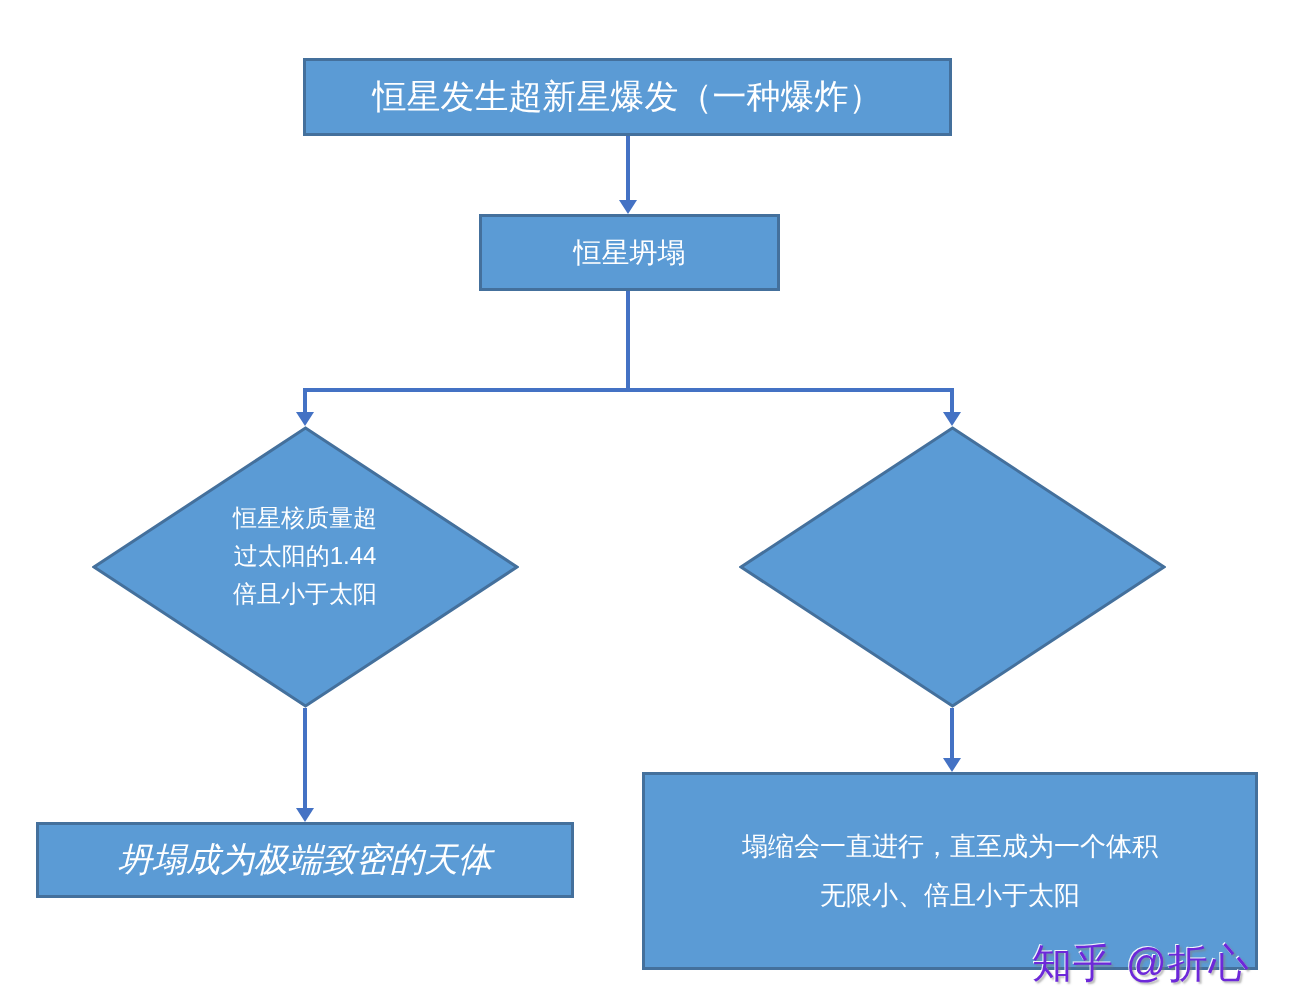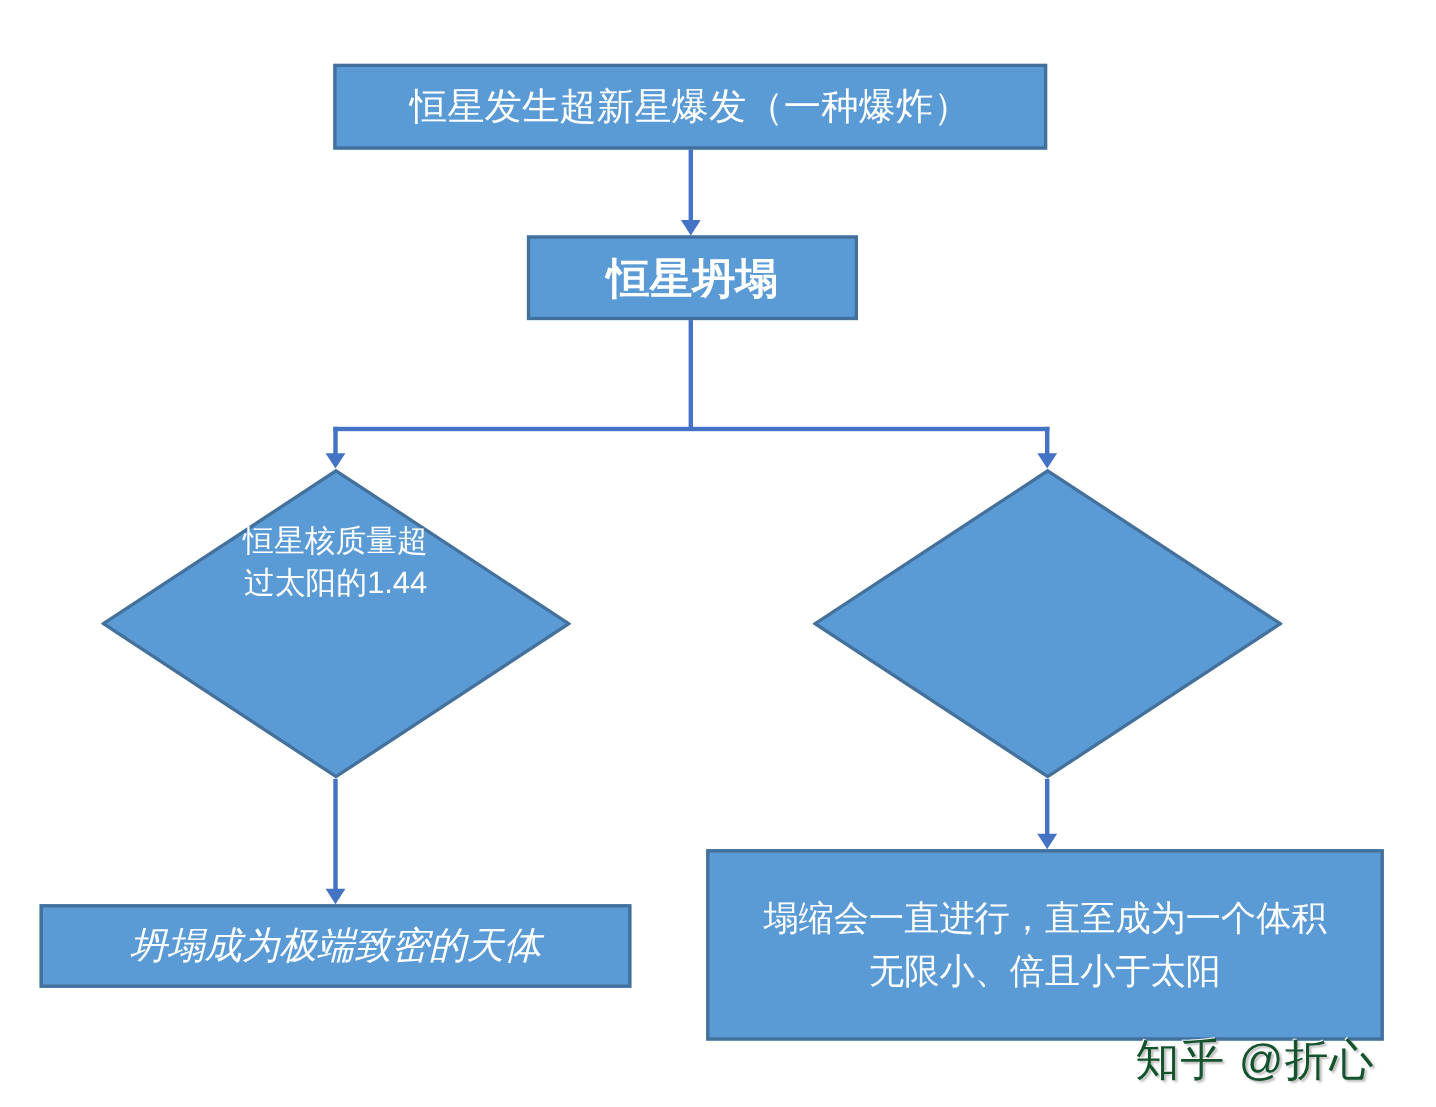--- a/index.html
+++ b/index.html
@@ -53,35 +53,35 @@
   
   .diamond-svg { position: absolute; }
   .diamond-text {
     position: absolute;
     color: #ffffff;
     text-align: center;
   }
   .diamond-text .line { white-space: nowrap; }
 
   #title-box       { left: 303px; top: 58px;  width: 649px; height: 78px;  font-size: 34px; }
-  #collapse-box    { left: 479px; top: 214px; width: 301px; height: 77px;  font-size: 39px; font-weight: bold; }
+  #collapse-box    { left: 479px; top: 214px; width: 301px; height: 77px;  font-size: 28px; }
   #left-result-box { left: 36px;  top: 822px; width: 538px; height: 76px;  font-size: 34px; font-style: italic; }
-  #right-result-box{ left: 642px; top: 772px; width: 616px; height: 174px; font-size: 32px; line-height: 49px; }
+  #right-result-box{ left: 642px; top: 772px; width: 616px; height: 198px; font-size: 26px; line-height: 49px; }
 
   #left-diamond-svg  { left: 92px;  top: 426px; }
   #right-diamond-svg { left: 739px; top: 426px; }
-  #left-diamond-text  { left: 142px; top: 473px; width: 326px; font-size: 28px; line-height: 38px; }
+  #left-diamond-text  { left: 142px; top: 499px; width: 326px; font-size: 24px; line-height: 38px; }
   #right-diamond-text { left: 802px; top: 509px; width: 300px; font-size: 31px; line-height: 40px; }
 
   #watermark {
     position: absolute;
     left: 1032px;
     top: 936px;
     font-size: 40px;
-    color: #14532d;
+    color: #6d28d9;
     white-space: nowrap;
     text-shadow: -1px -1px 0 rgba(255,255,255,0.9), 2px 2px 2px rgba(130,130,130,0.55);
     letter-spacing: 1px;
   }
 </style>
 </head>
 <body>
 
 <div id="canvas">
 
@@ -102,20 +102,21 @@
   <div class="arrow-down" style="left:296px; top:412px;"></div>
   <div class="vline" style="left:950px; top:388px; height:26px;"></div>
   <div class="arrow-down" style="left:943px; top:412px;"></div>
 
   <svg class="diamond-svg" id="left-diamond-svg" width="427" height="282" viewBox="0 0 427 282">
     <polygon points="213.5,2 425,141 213.5,280 2,141" fill="#5B9BD5" stroke="#44709C" stroke-width="3"></polygon>
   </svg>
   <div class="diamond-text" id="left-diamond-text">
     <div class="line">恒星核质量超</div>
     <div class="line">过太阳的1.44</div>
+    <div class="line">倍且小于太阳</div>
   </div>
 
   <svg class="diamond-svg" id="right-diamond-svg" width="427" height="282" viewBox="0 0 427 282">
     <polygon points="213.5,2 425,141 213.5,280 2,141" fill="#5B9BD5" stroke="#44709C" stroke-width="3"></polygon>
   </svg>
 
   <div class="vline" style="left:303px; top:708px; height:101px;"></div>
   <div class="arrow-down" style="left:296px; top:808px;"></div>
 
   <div class="vline" style="left:950px; top:708px; height:51px;"></div>

